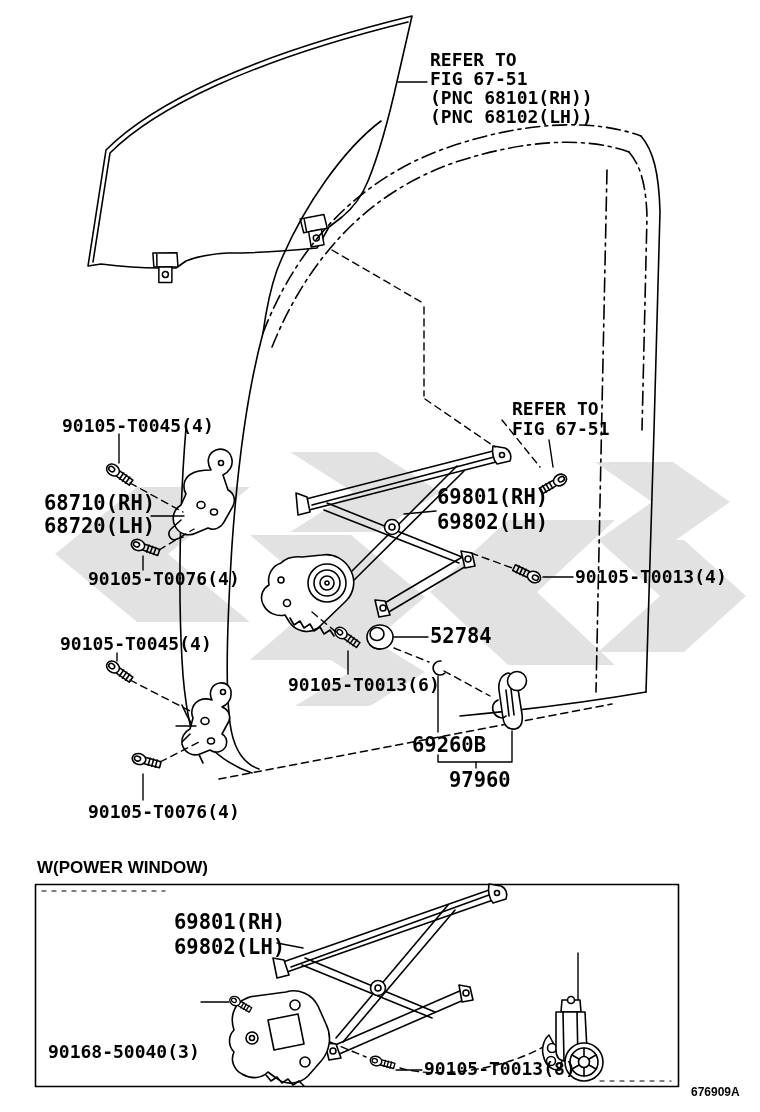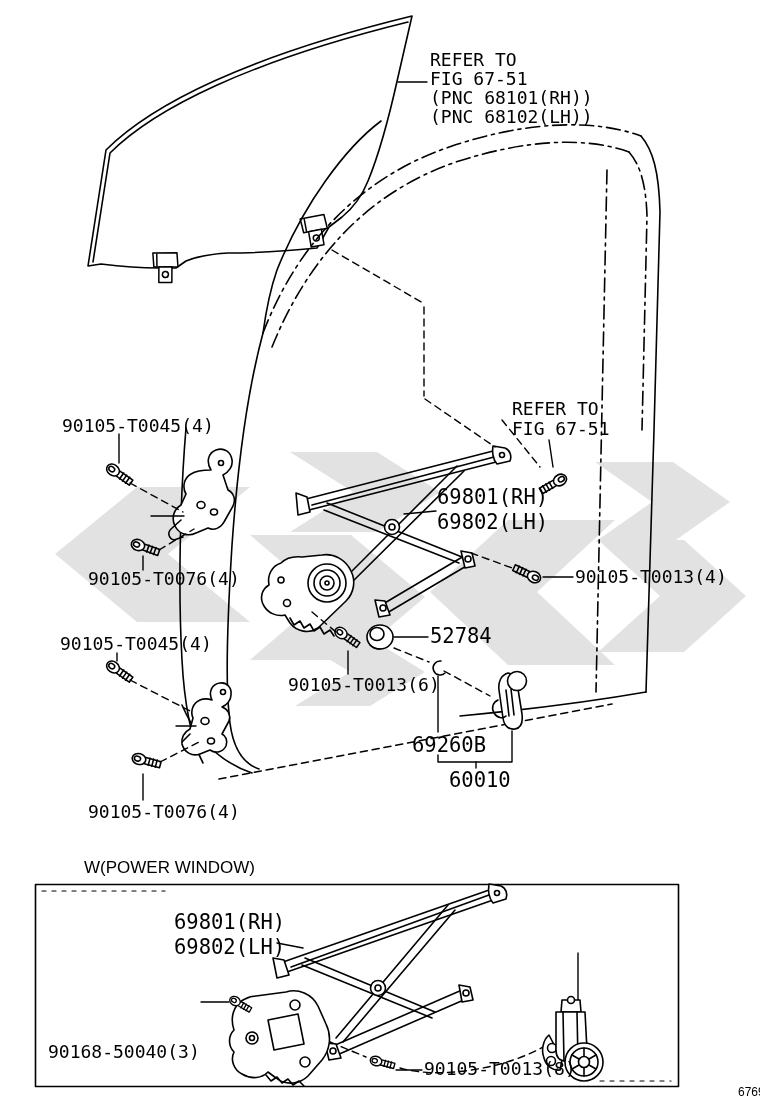--- a/index.html
+++ b/index.html
@@ -1,23 +1,23 @@
 <!DOCTYPE html>
 <html style="--line-color: #000000; --watermark-color: #c6c6c6;"><head>
 <meta charset="utf-8">
 <style>
   html,body{margin:0;padding:0;background:#fff;}
   #page{position:relative;width:760px;height:1112px;background:#fff;overflow:hidden;
         font-family:"DejaVu Sans Mono", monospace;}
   #art-svg{position:absolute;left:0;top:0;z-index:1;}
-  .lbl{position:absolute;z-index:2;color:var(--line-color,#000);font-weight:normal;
+  .lbl{position:absolute;z-index:2;color:var(--line-color,#000);font-weight:bold;
        white-space:nowrap;font-family:"DejaVu Sans Mono", monospace;}
   .sm{font-size:18px;line-height:19px;}
   .lg{font-size:20.5px;}
-  .sans{font-family:"Liberation Sans", sans-serif;font-weight:normal;margin-left:47px;}
+  .sans{font-family:"Liberation Sans", sans-serif;font-weight:bold;}
   .art{stroke:var(--line-color,#000);fill:none;stroke-width:1.6;
        stroke-linecap:round;stroke-linejoin:round;}
   .thin{stroke-width:1.4;}
   .dash{stroke-dasharray:7 5;}
   .dashdot{stroke-dasharray:14 5 3 5;}
   .dashfine{stroke-dasharray:4 6;stroke-width:1.2;}
   .wm{fill:var(--watermark-color,#c6c6c6);opacity:.5;}
 </style>
 </head>
 <body>
@@ -242,20 +242,24 @@
 
   <div class="lbl sm" style="left:430px;top:50px">
     <div>REFER TO</div>
     <div>FIG 67-51</div>
     <div>(PNC 68101(RH))</div>
     <div>(PNC 68102(LH))</div>
   </div>
 
   <div class="lbl sm" style="left:62px;top:416px">90105-T0045(4)</div>
 
+  <div class="lbl lg" style="left:44px;top:492px;line-height:23px">
+    <div>68710(RH)</div>
+    <div>68720(LH)</div>
+  </div>
 
   <div class="lbl sm" style="left:88px;top:569px">90105-T0076(4)</div>
 
   <div class="lbl sm" style="left:512px;top:399px;line-height:20px">
     <div>REFER TO</div>
     <div>FIG 67-51</div>
   </div>
 
   <div class="lbl lg" style="left:437px;top:485px;line-height:25px">
     <div>69801(RH)</div>
@@ -268,21 +272,21 @@
 
   <div class="lbl sm" style="left:288px;top:675px">90105-T0013(6)</div>
 
   <div class="lbl sm" style="left:60px;top:634px">90105-T0045(4)</div>
 
 
   <div class="lbl sm" style="left:88px;top:802px">90105-T0076(4)</div>
 
   <div class="lbl lg" style="left:412px;top:733px">69260B</div>
 
-  <div class="lbl lg" style="left:449px;top:768px">60010</div>
+  <div class="lbl lg" style="left:449px;top:768px">97960</div>
 
   <div class="lbl sans" style="left:37px;top:858px;font-size:17px">W(POWER WINDOW)</div>
 
   <div class="lbl lg" style="left:174px;top:910px;line-height:25px">
     <div>69801(RH)</div>
     <div>69802(LH)</div>
   </div>
 
 
   <div class="lbl sm" style="left:48px;top:1042px">90168-50040(3)</div>

